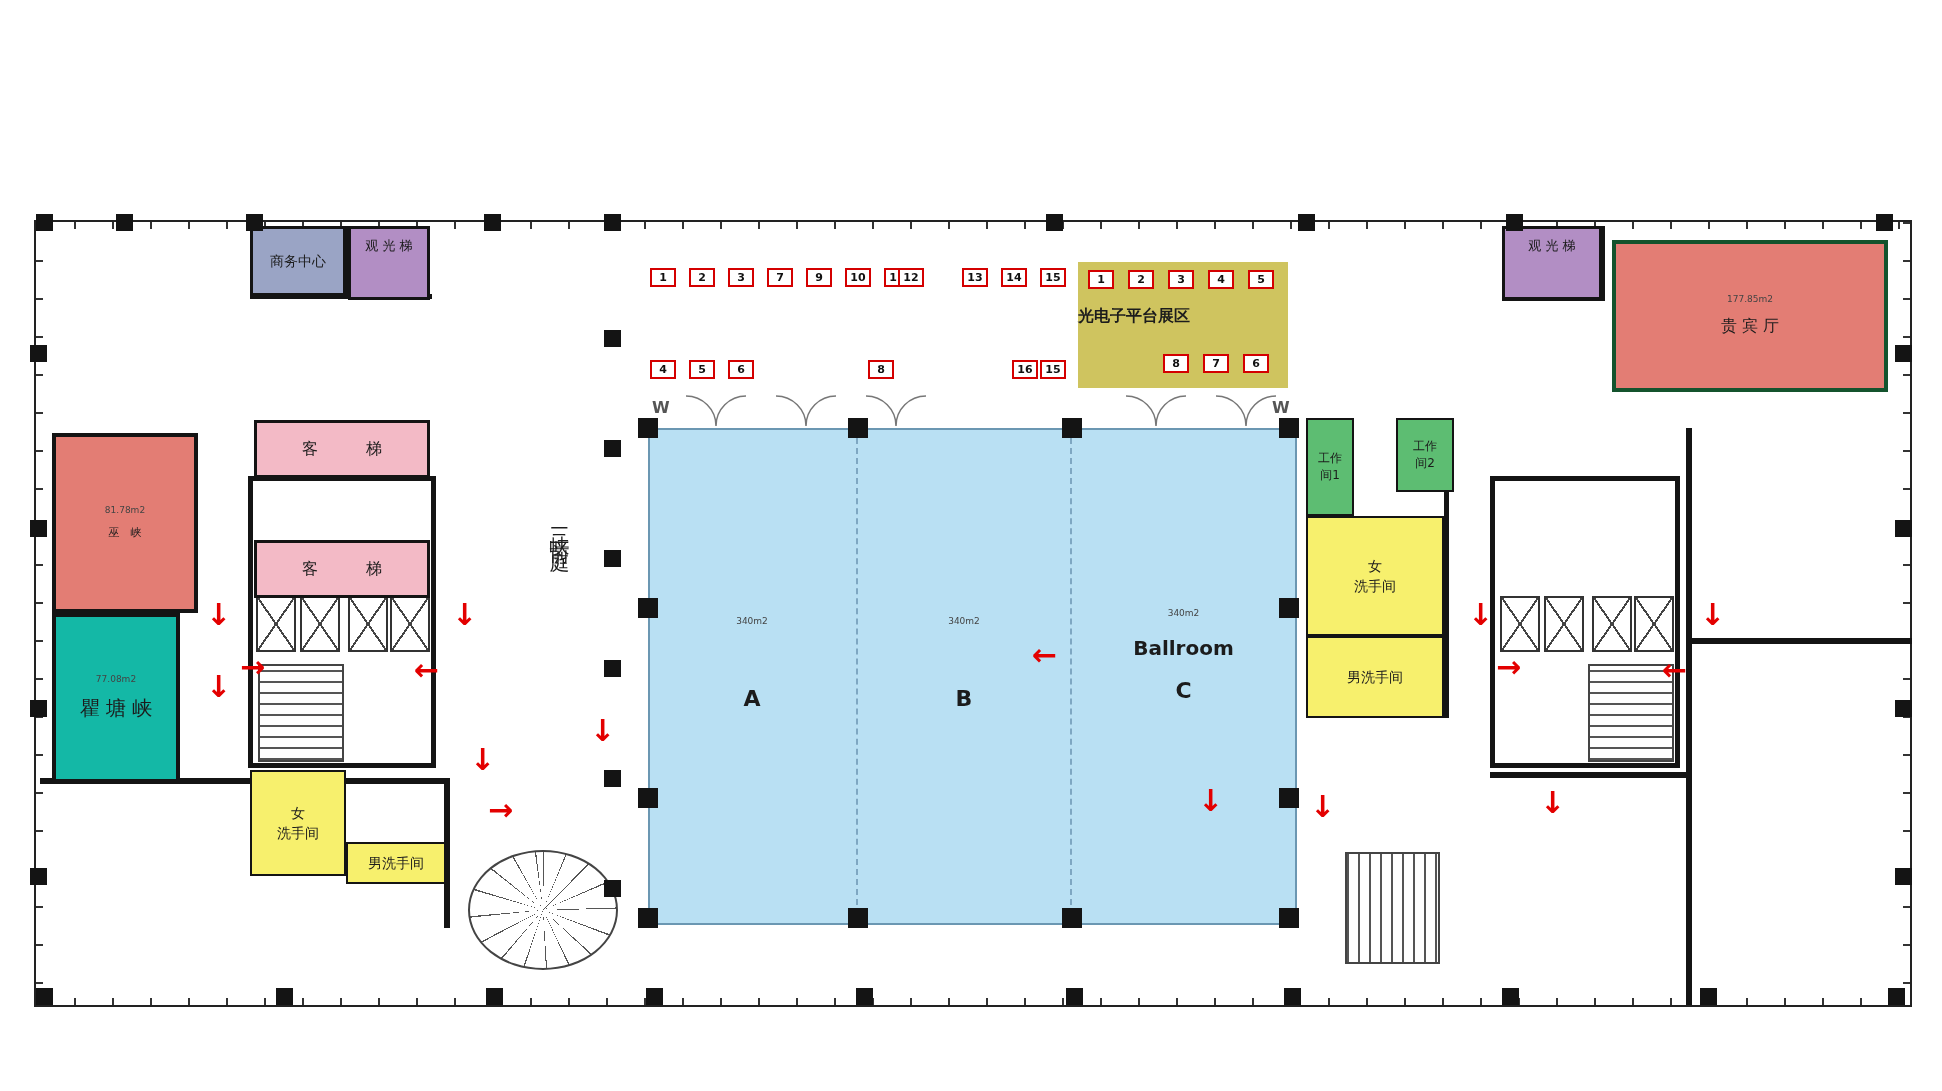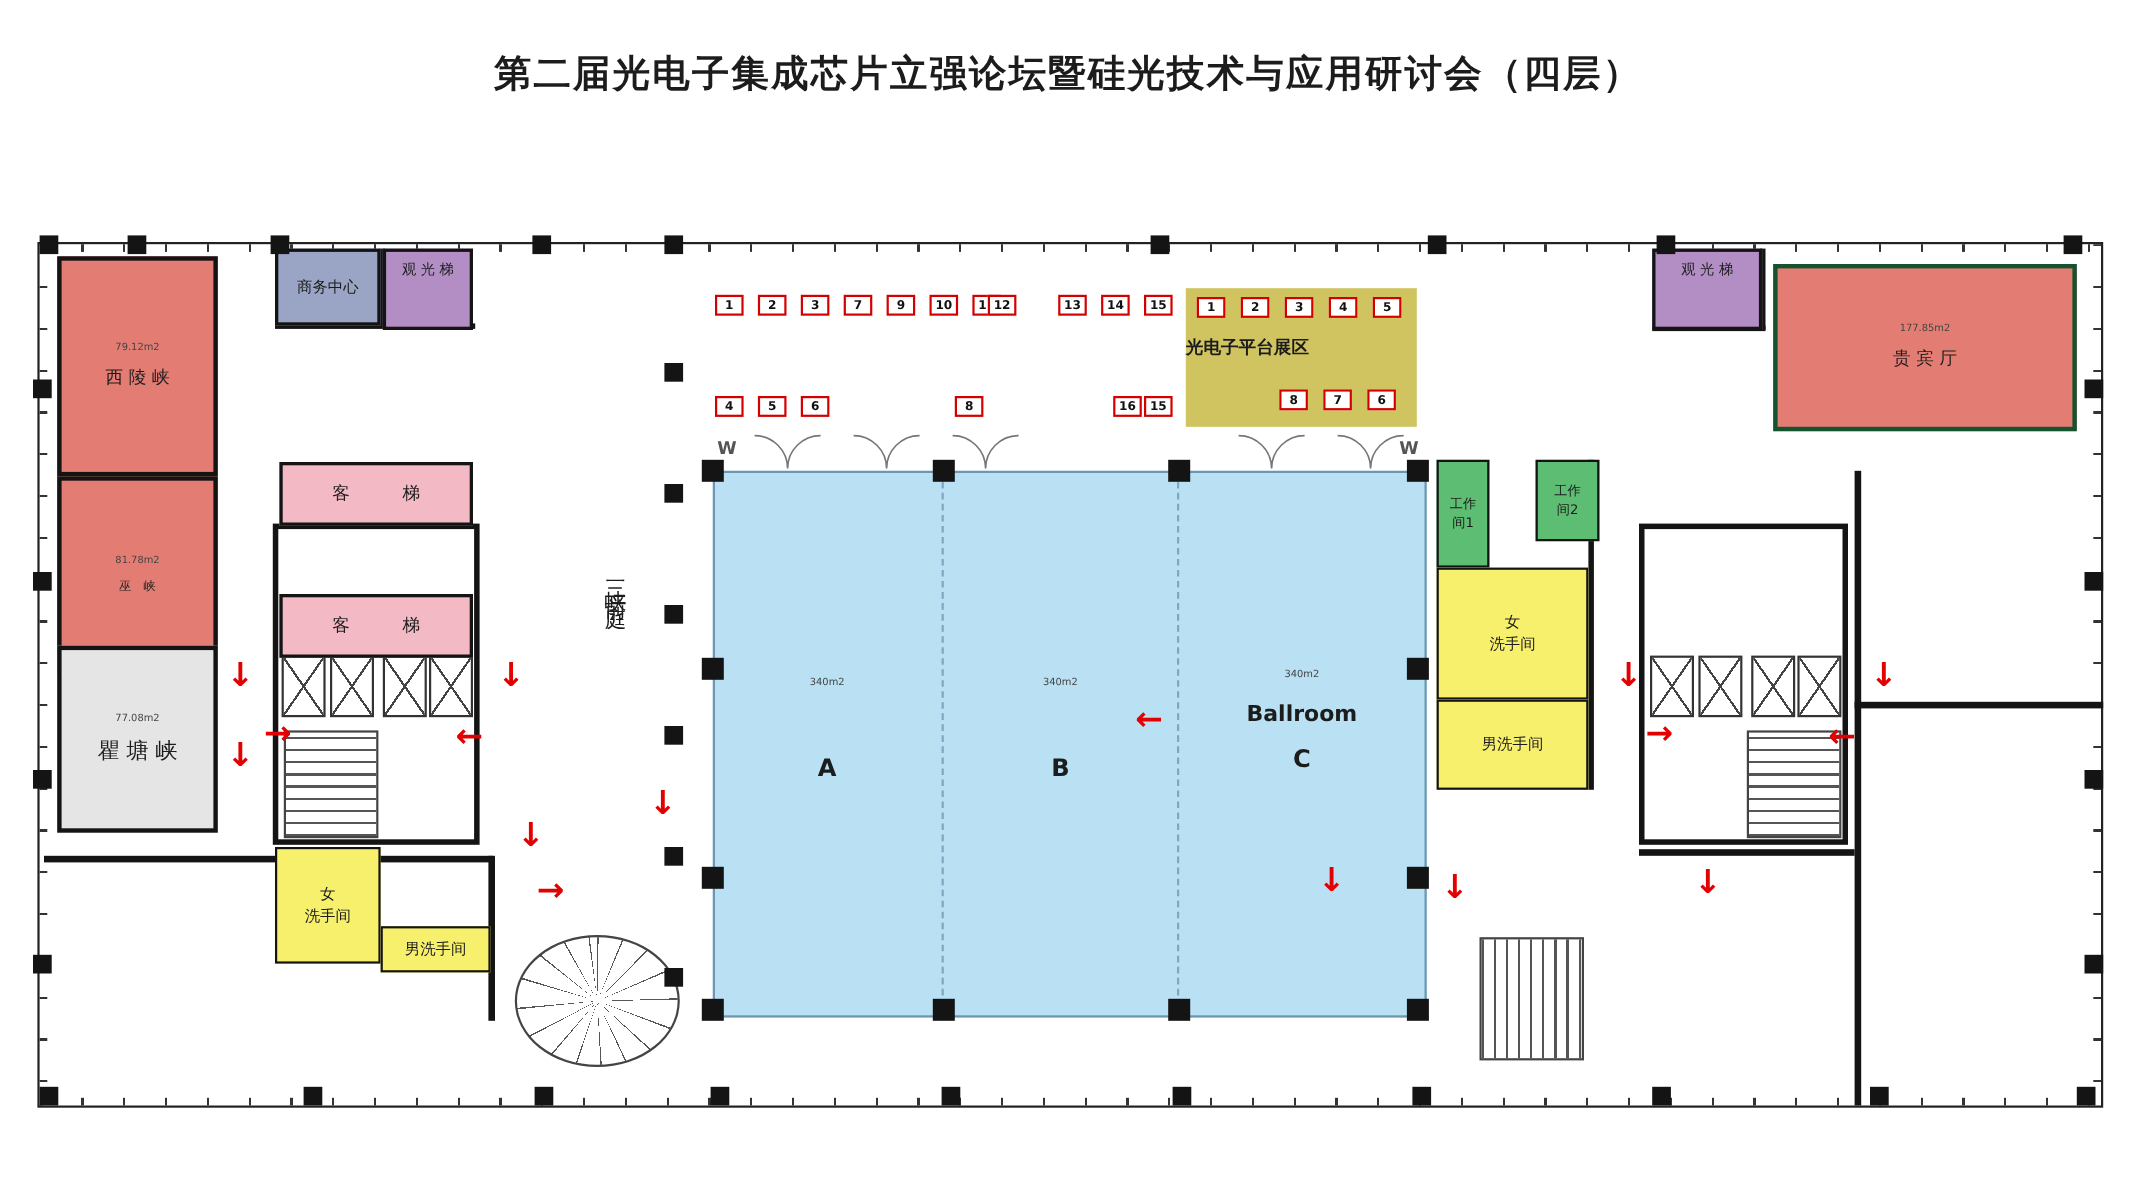--- a/index.html
+++ b/index.html
@@ -34,21 +34,20 @@
         background-image:repeating-linear-gradient(90deg,#555 0 2px,transparent 2px 11px);}
   .stair-straight.h{background-image:repeating-linear-gradient(0deg,#555 0 2px,transparent 2px 11px);}
   .wmark{position:absolute;font-size:16px;font-weight:700;color:#555;}
   .ball-label{position:absolute;text-align:center;}
 </style>
 </head>
 <body>
 
 <div id="stage">
 
-  <div class="title">第二届光电子集成芯片立强论坛暨硅光技术与应用研讨会（四层）</div>
 
   <div class="boundary" style="left:34px;top:220px;width:1878px;height:787px"></div>
   <div class="tick-h" style="left:36px;top:222px;width:1874px"></div>
   <div class="tick-h" style="left:36px;top:998px;width:1874px"></div>
   <div class="tick-v" style="left:36px;top:222px;height:783px"></div>
   <div class="tick-v" style="left:1903px;top:222px;height:783px"></div>
 
   <div class="wall" style="left:250px;top:294px;width:182px;height:5px"></div>
   <div class="wall" style="left:345px;top:226px;width:5px;height:72px"></div>
   <div class="wallbox" style="left:248px;top:476px;width:188px;height:292px"></div>
@@ -69,29 +68,25 @@
 
   <div class="lift" style="left:256px;top:596px"></div>
   <div class="lift" style="left:300px;top:596px"></div>
   <div class="lift" style="left:348px;top:596px"></div>
   <div class="lift" style="left:390px;top:596px"></div>
   <div class="lift" style="left:1500px;top:596px"></div>
   <div class="lift" style="left:1544px;top:596px"></div>
   <div class="lift" style="left:1592px;top:596px"></div>
   <div class="lift" style="left:1634px;top:596px"></div>
 
-  <div class="room" style="left:52px;top:233px;width:146px;height:200px;background:#e37d74;border:4px solid #141414">
-    <span class="area">79.12m2</span>
-    <span class="nm" style="font-size:16px">西 陵 峡</span>
-  </div>
   <div class="room" style="left:52px;top:433px;width:146px;height:180px;background:#e37d74;border:4px solid #141414">
     <span class="area">81.78m2</span>
     <span class="nm" style="font-size:11px">巫　峡</span>
   </div>
-  <div class="room" style="left:52px;top:587px;width:146px;height:170px;background:#e5e5e5;border:4px solid #141414">
+  <div class="room" style="left:52px;top:613px;width:128px;height:170px;background:#14b8a6;border:4px solid #141414">
     <span class="area">77.08m2</span>
     <span class="nm" style="font-size:20px">瞿 塘 峡</span>
   </div>
   <div class="room" style="left:250px;top:226px;width:96px;height:70px;background:#9aa4c5;border:3px solid #141414">
     <span class="nm" style="font-size:14px">商务中心</span>
   </div>
   <div class="room" style="left:348px;top:226px;width:82px;height:74px;background:#b28ec4;border:3px solid #141414;justify-content:flex-start;padding-top:8px">
     <span class="nm" style="font-size:13px">观 光 梯</span>
   </div>
   <div class="room" style="left:254px;top:420px;width:176px;height:58px;background:#f3bac6;border:3px solid #141414">

